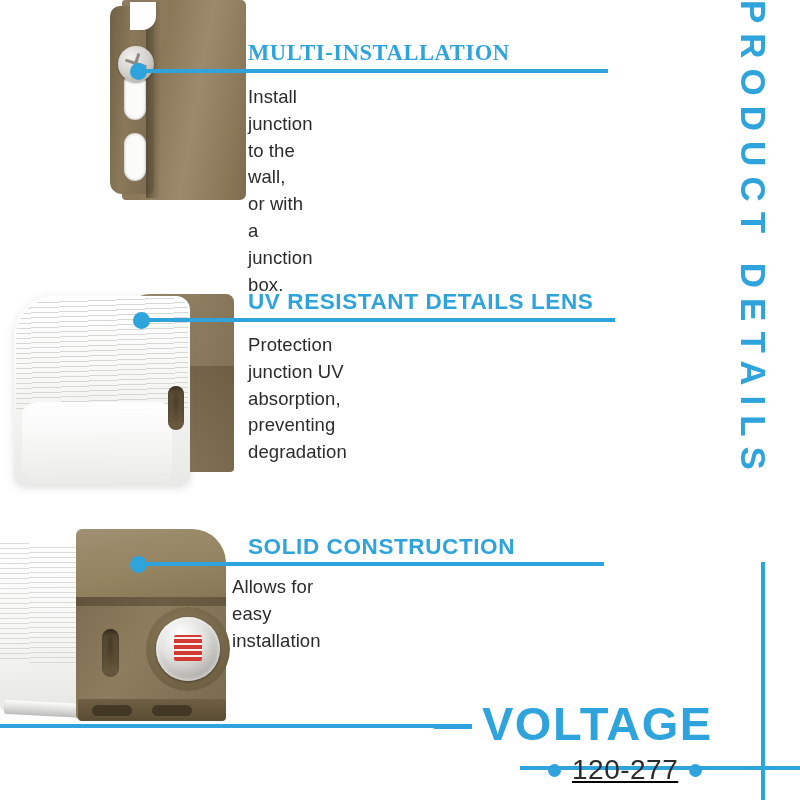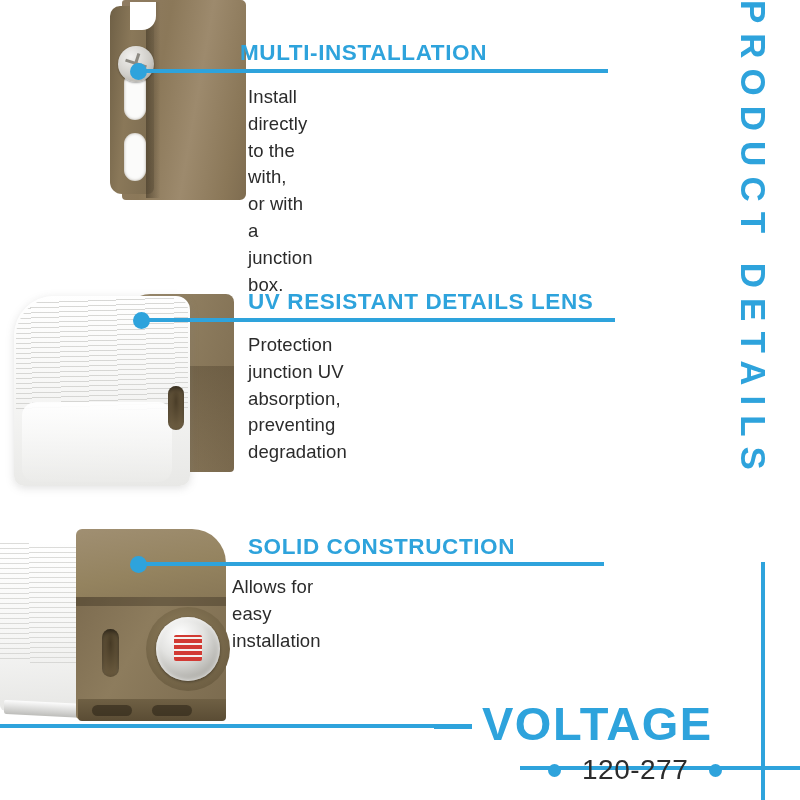--- a/index.html
+++ b/index.html
@@ -322,21 +322,22 @@
     font-weight: 700;
     letter-spacing: 1.5px;
     color: #2EA3DC;
     line-height: 1;
   }
   .voltage-range-row {
     position: absolute;
     left: 548px; top: 756px;
     display: flex;
     align-items: center;
-    gap: 21px;
+    gap: 11px;
+    text-decoration: underline;
   }
   .volt-bullet {
     width: 13px;
     height: 13px;
     border-radius: 50%;
     background: #2EA3DC;
     flex: none;
   }
   .voltage-range {
     font-size: 28px;
@@ -373,24 +374,24 @@
         <div class="bracket-notch"></div>
         <div class="slot slot-a"></div>
         <div class="slot slot-b"></div>
         <div class="screw"></div>
       </div>
     </div>
 
     <div class="callout-dot" style="left:130px; top:63px;"></div>
     <div class="callout-line" style="left:140px; top:69px; width:468px;"></div>
 
-    <div class="feature-title" style="left:240px; top:40px;">MULTI-INSTALLATION</div>
+    <div class="feature-title" style="left:248px; top:40px;font-family:Liberation Serif, serif;">MULTI-INSTALLATION</div>
 
     <div class="feature-body" style="left:248px; top:84px;">
-      <div>Install directly to the with,</div>
+      <div>Install junction to the wall,</div>
       <div>or with a junction box.</div>
     </div>
   </div>
 
   <div class="feature">
 
     <div class="feature-photo" style="left:0px; top:282px; width:236px; height:215px;">
       <div class="lens2-hood"></div>
       <div class="lens2-hood-shadow"></div>
       <div class="lens2-body"></div>

